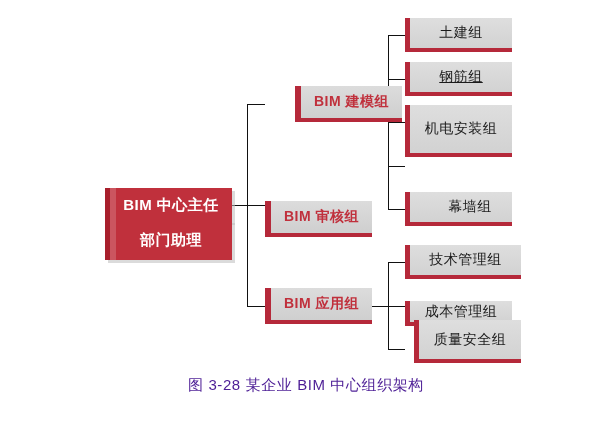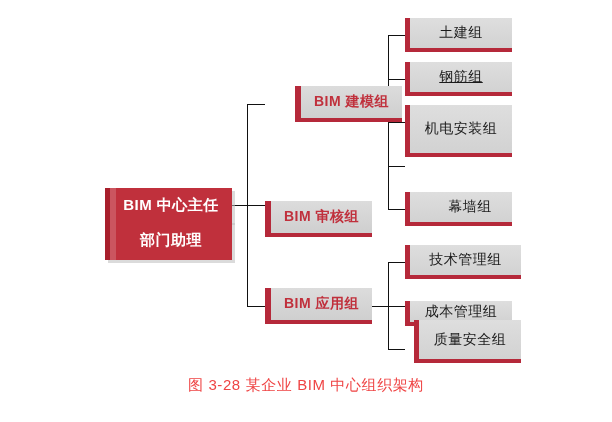--- a/index.html
+++ b/index.html
@@ -77,21 +77,21 @@
   .line.v { width: 1px; }
 
   
   #caption {
     position: absolute;
     left: 0;
     right: 0;
     top: 376px;
     text-align: center;
     font-size: 15px;
-    color: #ef4444;
+    color: #4c1d95;
     letter-spacing: 0.6px;
   }
 </style>
 </head>
 <body>
 
 <div id="stage">
 
   <div class="line h" style="left:232px; top:205px; width:16px;"></div>
 

